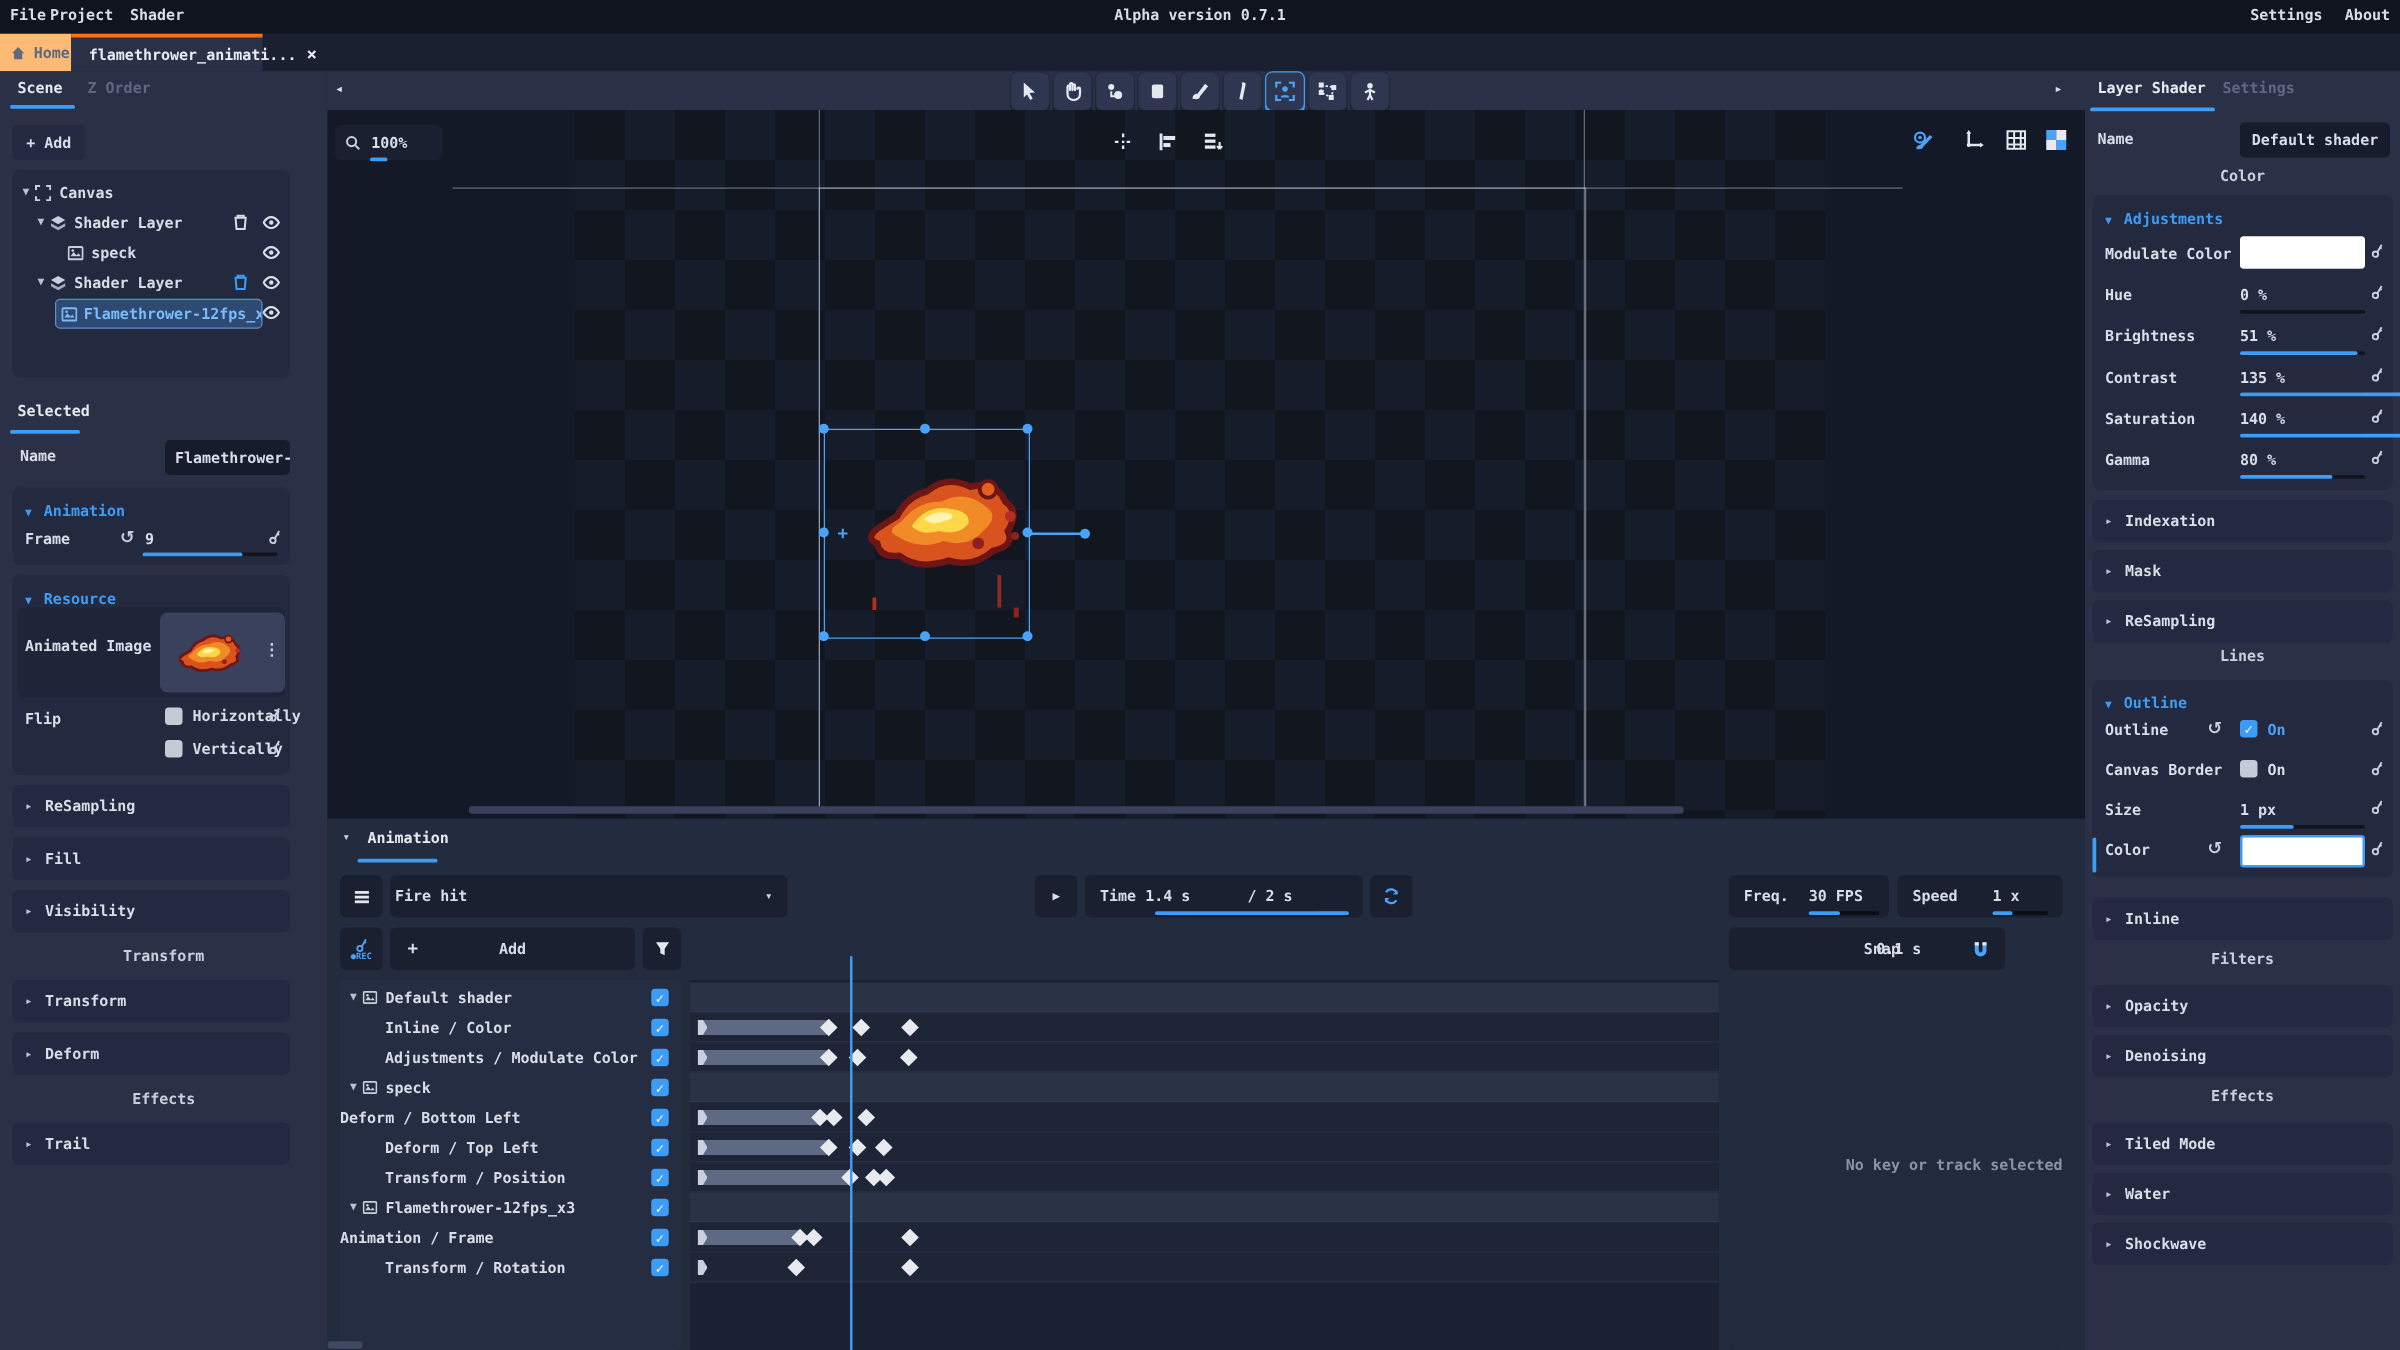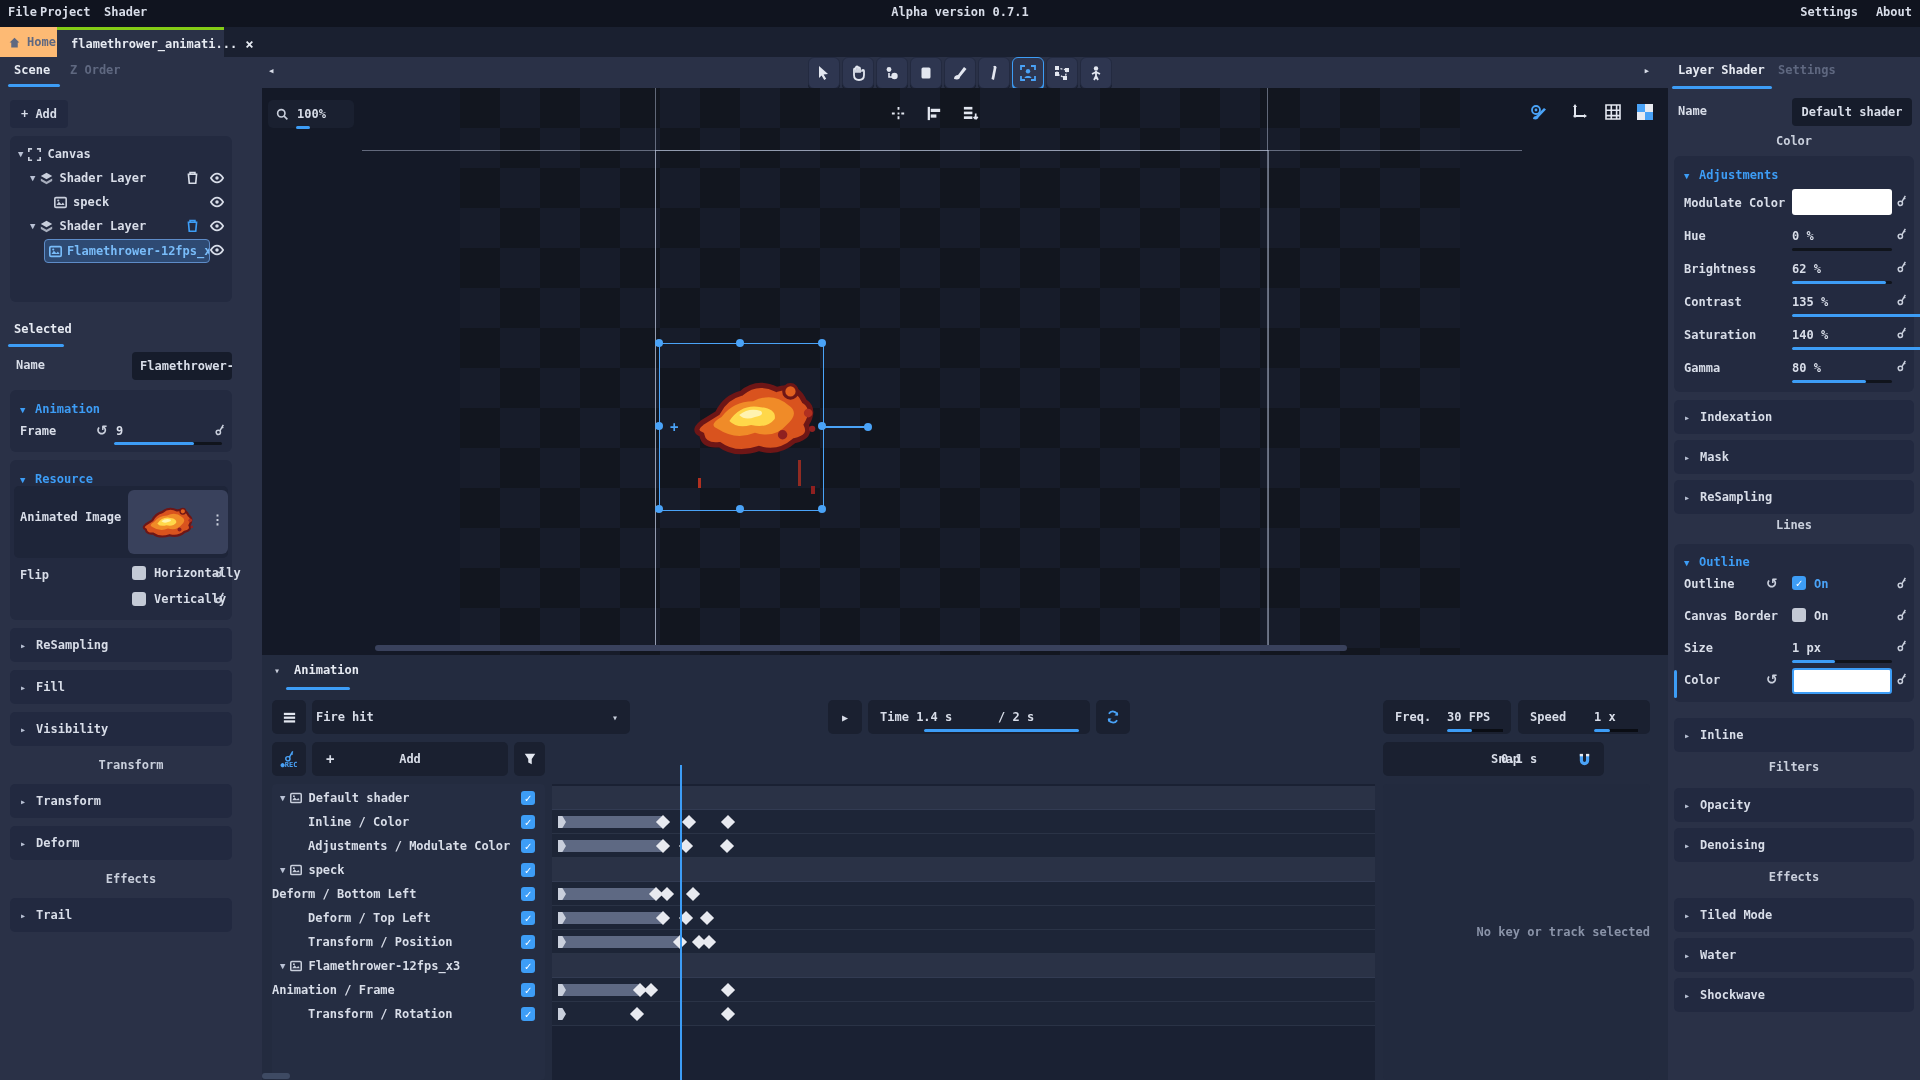--- a/index.html
+++ b/index.html
@@ -7,21 +7,21 @@
     font-weight:bold;color:#D8DDE8;-webkit-font-smoothing:none;}
   .abs{position:absolute;}
   .ic{display:inline-block;vertical-align:middle;}
   svg{display:block;}
   
   #menubar{left:0;top:0;width:1920px;height:27px;background:#10141F;font-size:12px;}
   .menu-item{position:absolute;top:5px;color:#D8DDE8;cursor:default;}
   #tabbar{left:0;top:27px;width:1920px;height:30px;background:#1A2030;}
   .tab{position:absolute;top:0;height:30px;display:flex;align-items:center;font-size:12px;}
   #tab-home{left:0;width:57px;background:#fdba74;color:#5F6880;padding-left:8px;box-sizing:border-box;}
-  #tab-doc{left:57px;width:167px;background:#2A3147;border-top:3px solid #84cc16;box-sizing:border-box;padding-left:8px;}
+  #tab-doc{left:57px;width:153px;background:#2A3147;border-top:3px solid #f97316;box-sizing:border-box;padding-left:8px;}
   
   #left-panel{left:0;top:57px;width:262px;height:1023px;background:#2A3147;}
   #center{left:262px;top:57px;width:1406px;height:1023px;background:#232B3F;}
   #right-panel{left:1668px;top:57px;width:252px;height:1023px;background:#2A3147;}
   .ptab{font-size:12px;color:#5F6880;}
   .ptab.active{color:#E6EAF2;}
   .underline{height:3px;background:#3D9DF6;border-radius:2px;}
   .bar{position:absolute;left:10px;width:222px;height:34px;background:#222940;border-radius:5px;
        display:flex;align-items:center;padding:0 10px;box-sizing:border-box;font-size:12px;color:#D8DDE8;}
   .bar .arr{color:#B9C1D4;margin-right:10px;font-size:10px;}
@@ -684,21 +684,21 @@
 
     <span class="abs lbl" style="left:10px;top:73px">Hue</span>
     <span class="abs lbl" style="left:118px;top:73px">0 %</span>
     <div class="abs slider-track" style="left:118px;top:92px;width:100px"></div>
     <div class="abs slider-fill" style="left: 118px; top: 92px; width: 0%;"></div>
     <svg class="abs ic keyic" width="10" height="14" style="top:70px;color:#C9CFDC">
         <use href="#i-key"></use>
       </svg>
 
     <span class="abs lbl" style="left:10px;top:106px">Brightness</span>
-    <span class="abs lbl" style="left:118px;top:106px">62 %</span>
+    <span class="abs lbl" style="left:118px;top:106px">51 %</span>
     <div class="abs slider-track" style="left:118px;top:125px;width:100px"></div>
     <div class="abs slider-fill" style="left: 118px; top: 125px; width: 39%;"></div>
     <svg class="abs ic keyic" width="10" height="14" style="top:103px;color:#C9CFDC">
         <use href="#i-key"></use>
       </svg>
 
     <span class="abs lbl" style="left:10px;top:139px">Contrast</span>
     <span class="abs lbl" style="left:118px;top:139px">135 %</span>
     <div class="abs slider-track" style="left:118px;top:158px;width:100px"></div>
     <div class="abs slider-fill" style="left: 118px; top: 158px; width: 54%;"></div>

